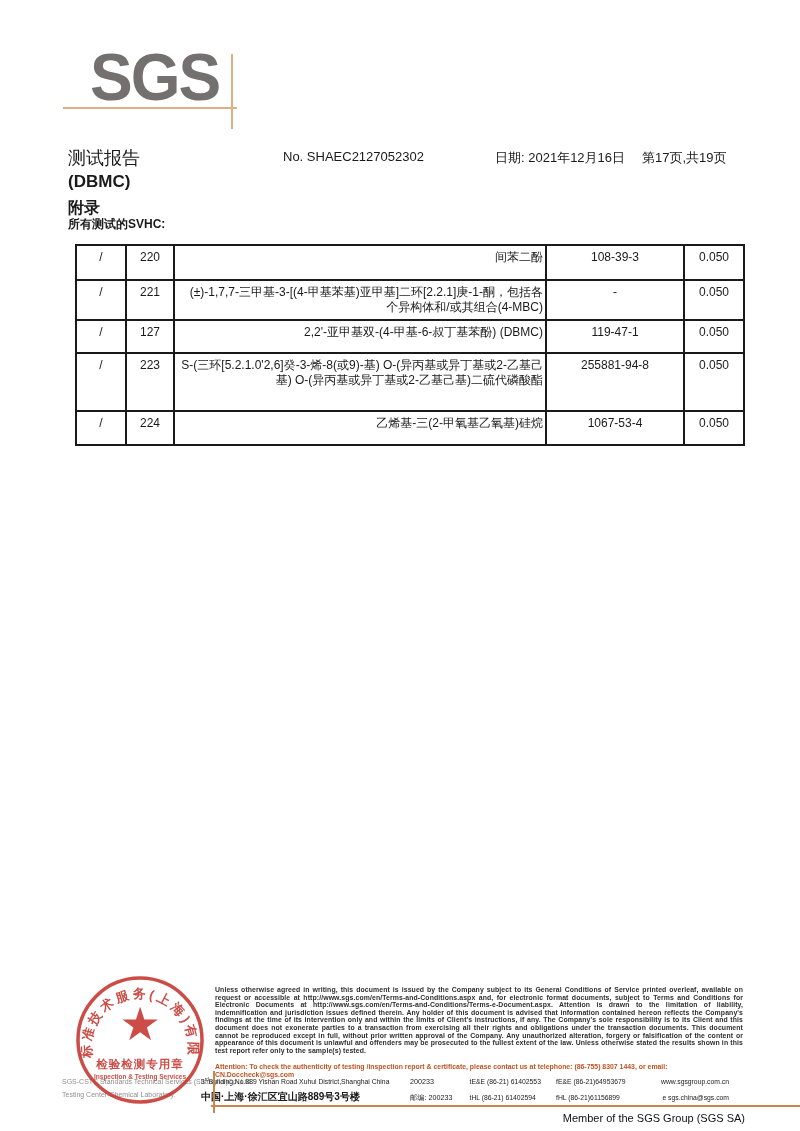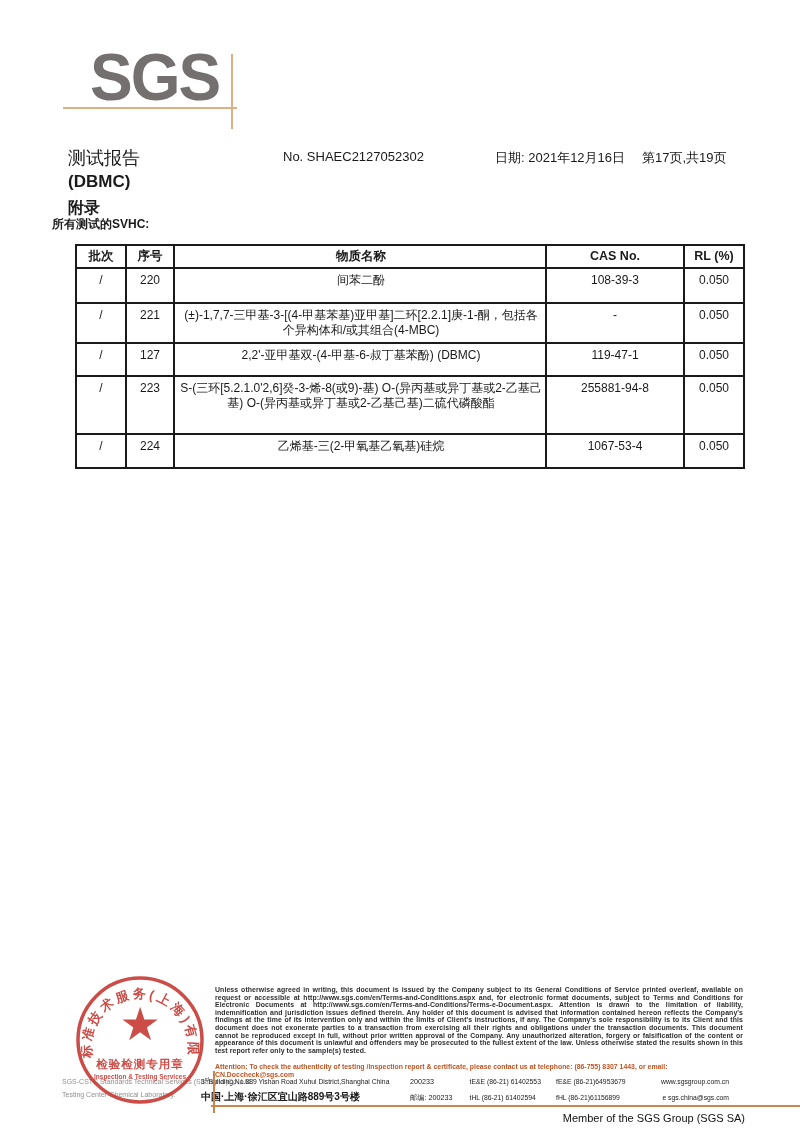--- a/index.html
+++ b/index.html
@@ -21,34 +21,34 @@
   .logo-hline { left: 63px; top: 107px; width: 174px; height: 2px; background: #ddb083; }
   .logo-vline { left: 231px; top: 54px; width: 2px; height: 75px; background: #ddb083; }
 
   
   .doc-title    { left: 68px;  top: 146px; font-size: 18px; font-weight: normal; }
   .doc-subtitle { left: 68px;  top: 172px; font-size: 17px; font-weight: bold; }
   .report-no    { left: 283px; top: 149px; font-size: 13px; }
   .date-line    { left: 495px; top: 149px; font-size: 13px; }
   .page-line    { left: 642px; top: 149px; font-size: 13px; }
   .appendix     { left: 68px;  top: 198px; font-size: 16px; font-weight: bold; }
-  .section      { left: 52px;  top: 216px; font-size: 12px; font-weight: bold; }
+  .section      { left: 68px;  top: 216px; font-size: 12px; font-weight: bold; }
 
   
   .svhc-table-wrap { left: 75px; top: 244px; }
   table.svhc { border-collapse: collapse; table-layout: fixed; width: 668px; }
   table.svhc th, table.svhc td {
     border: 2px solid #1a1a1a; vertical-align: top;
     font-size: 12px; line-height: 15px; padding: 4px 2px 0 2px;
     overflow: hidden;
   }
   table.svhc th { font-weight: bold; font-size: 12.5px; text-align: center; padding-top: 3px; }
   .c-batch { width: 50px;  text-align: center; }
   .c-no    { width: 48px;  text-align: center; }
-  .c-sub   { width: 372px; text-align: center; padding-left: 4px !important; }
+  .c-sub   { width: 372px; text-align: right; padding-left: 4px !important; }
   .c-cas   { width: 138px; text-align: center; }
   .c-rl    { width: 60px;  text-align: center; }
   tr.h0 { height: 23px; } tr.r0 { height: 35px; } tr.r1 { height: 40px; }
   tr.r2 { height: 33px; } tr.r3 { height: 58px; } tr.r4 { height: 34px; }
 
   
   .stamp { left: 72px; top: 972px; width: 136px; height: 136px; opacity: 0.88; }
   .company-grey {
     left: 62px; top: 1075px; width: 180px;
     font-size: 7px; line-height: 13px; color: #8f8f8f; white-space: nowrap;
@@ -91,27 +91,20 @@
 <div class="abs doc-subtitle">(DBMC)</div>
 <div class="abs report-no">No. SHAEC2127052302</div>
 <div class="abs date-line">日期: 2021年12月16日</div>
 <div class="abs page-line">第17页,共19页</div>
 <div class="abs appendix">附录</div>
 <div class="abs section">所有测试的SVHC:</div>
 
 <div class="abs svhc-table-wrap">
   <table class="svhc">
     <tbody>
-        <tr class="h0">
-      <th class="c-batch">批次</th>
-      <th class="c-no">序号</th>
-      <th class="c-sub">物质名称</th>
-      <th class="c-cas">CAS No.</th>
-      <th class="c-rl">RL (%)</th>
-    </tr>
     <tr class="r0">
       <td class="c-batch">/</td>
       <td class="c-no">220</td>
       <td class="c-sub">间苯二酚</td>
       <td class="c-cas">108-39-3</td>
       <td class="c-rl">0.050</td>
     </tr>
     <tr class="r1">
       <td class="c-batch">/</td>
       <td class="c-no">221</td>

